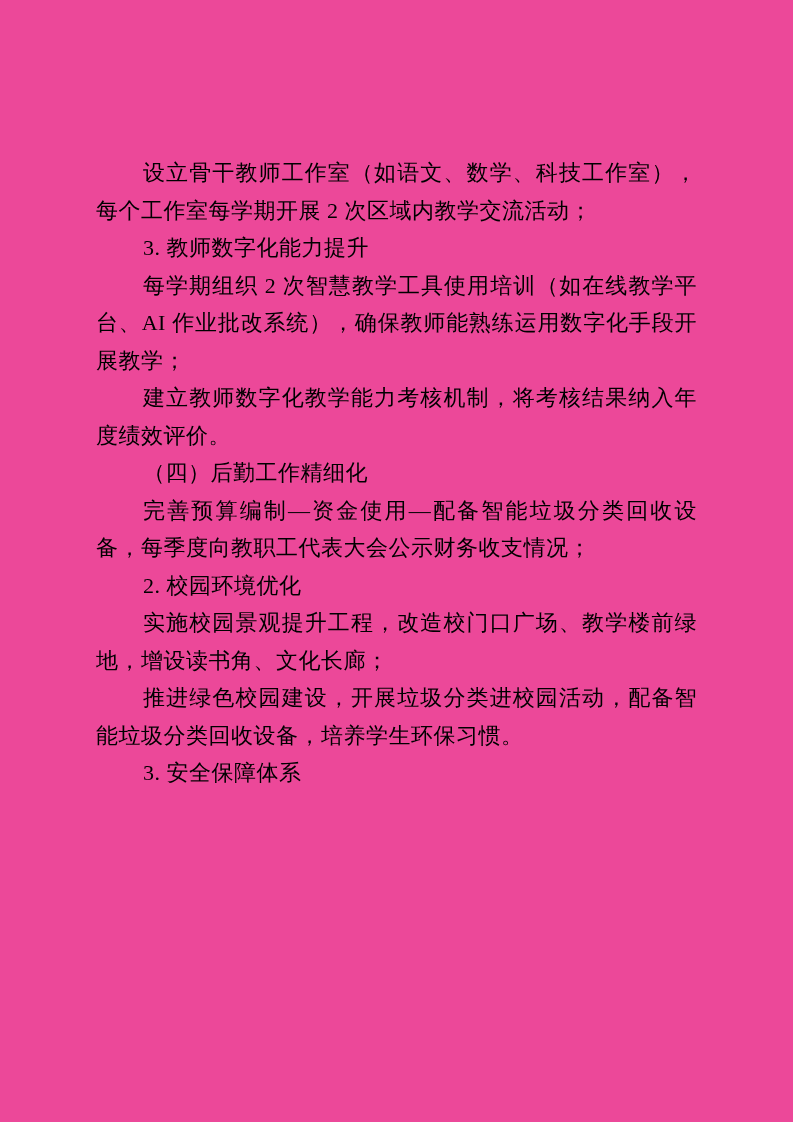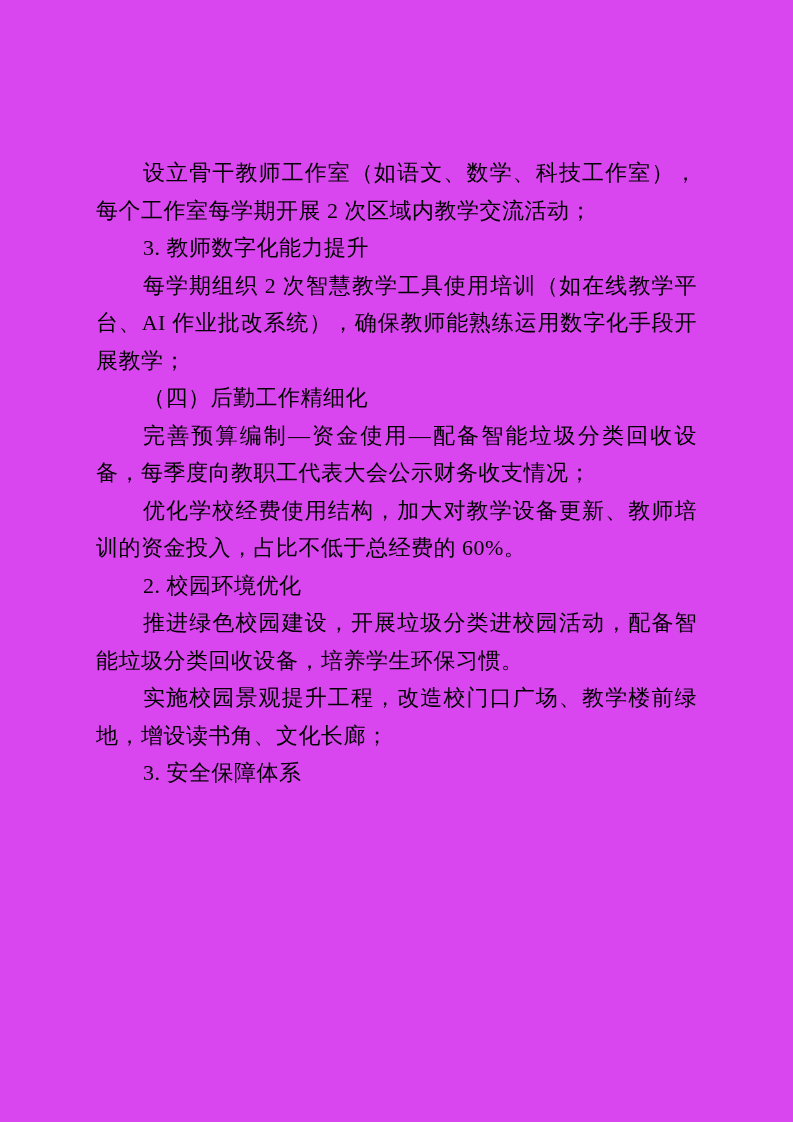--- a/index.html
+++ b/index.html
@@ -4,21 +4,21 @@
 <style>
   html, body {
     margin: 0;
     padding: 0;
     background: #ffffff;
   }
   .page {
     position: relative;
     width: 793px;
     height: 1122px;
-    background: #d946ef;
+    background: #ec4899;
     overflow: hidden;
     font-family: "Liberation Serif", "DejaVu Serif", serif;
   }
   .doc-body {
     position: absolute;
     top: 154px;
     left: 96px;
     width: 601px;
     color: #000000;
   }
@@ -35,21 +35,21 @@
   }
 </style>
 </head>
 <body>
 
 <div class="page">
   <div class="doc-body">
     <p class="para">设立骨干教师工作室（如语文、数学、科技工作室），每个工作室每学期开展 2 次区域内教学交流活动；</p>
     <p class="para">3. 教师数字化能力提升</p>
     <p class="para">每学期组织 2 次智慧教学工具使用培训（如在线教学平台、AI 作业批改系统），确保教师能熟练运用数字化手段开展教学；</p>
+    <p class="para">建立教师数字化教学能力考核机制，将考核结果纳入年度绩效评价。</p>
     <p class="para">（四）后勤工作精细化</p>
     <p class="para">完善预算编制—资金使用—配备智能垃圾分类回收设备，每季度向教职工代表大会公示财务收支情况；</p>
-    <p class="para">优化学校经费使用结构，加大对教学设备更新、教师培训的资金投入，占比不低于总经费的 60%。</p>
     <p class="para">2. 校园环境优化</p>
+    <p class="para">实施校园景观提升工程，改造校门口广场、教学楼前绿地，增设读书角、文化长廊；</p>
     <p class="para">推进绿色校园建设，开展垃圾分类进校园活动，配备智能垃圾分类回收设备，培养学生环保习惯。</p>
-    <p class="para">实施校园景观提升工程，改造校门口广场、教学楼前绿地，增设读书角、文化长廊；</p>
     <p class="para">3. 安全保障体系</p>
   </div>
 </div>
 
 </body></html>

